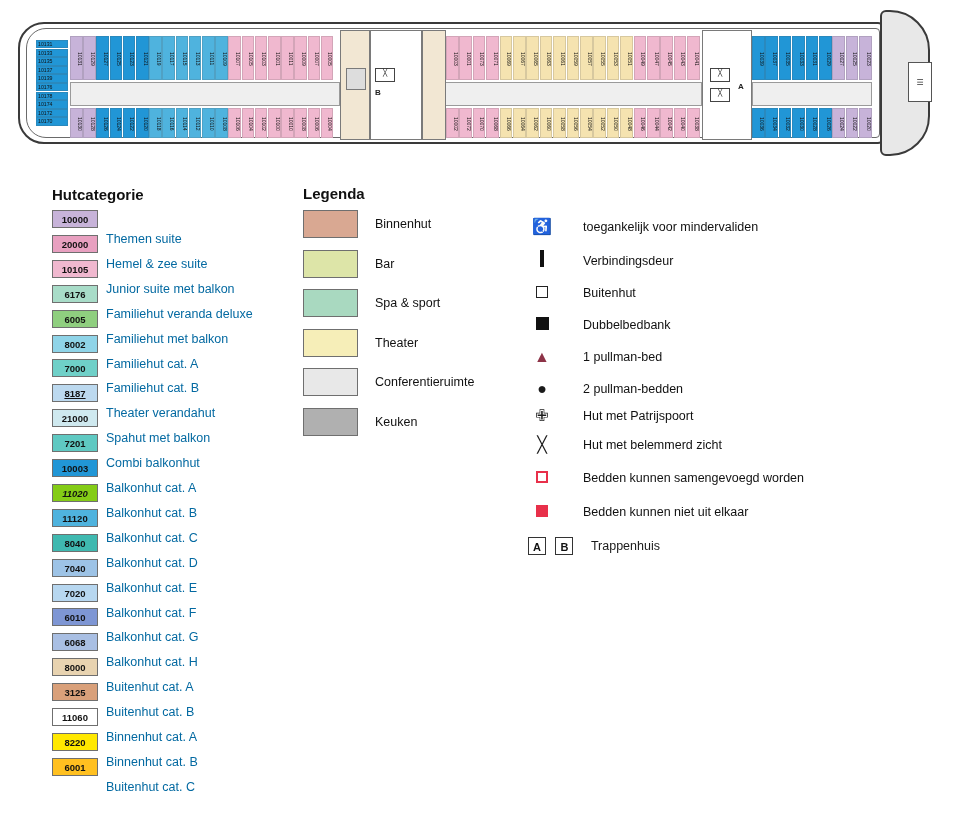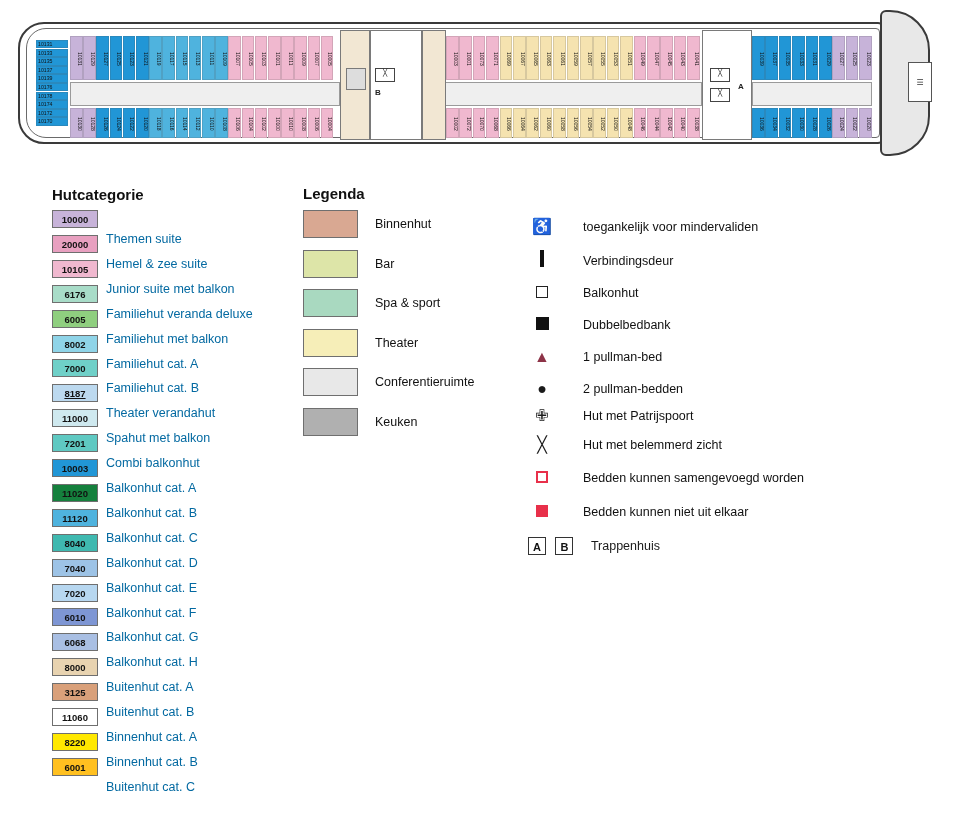--- a/index.html
+++ b/index.html
@@ -380,33 +380,33 @@
     </div>
     <div class="cat-row" style="top: 359.4px;">
       <div class="cat-swatch" style="background: rgb(111, 208, 200);">7000</div>
       <div class="cat-label">Familiehut cat. B</div>
     </div>
     <div class="cat-row" style="top: 384.3px;">
       <div class="cat-swatch" style="background: rgb(188, 217, 239); text-decoration: underline;">8187</div>
       <div class="cat-label">Theater verandahut</div>
     </div>
     <div class="cat-row" style="top: 409.2px;">
-      <div class="cat-swatch" style="background: rgb(207, 233, 239);">11000</div>
+      <div class="cat-swatch" style="background: rgb(207, 233, 239);">21000</div>
       <div class="cat-label">Spahut met balkon</div>
     </div>
     <div class="cat-row" style="top: 434.1px;">
       <div class="cat-swatch" style="background: rgb(95, 201, 194);">7201</div>
       <div class="cat-label">Combi balkonhut</div>
     </div>
     <div class="cat-row" style="top: 459px;">
       <div class="cat-swatch" style="background: rgb(33, 150, 214);">10003</div>
       <div class="cat-label">Balkonhut cat. A</div>
     </div>
     <div class="cat-row" style="top: 483.9px;">
-      <div class="cat-swatch" style="background: #15803d;">11020</div>
+      <div class="cat-swatch" style="background: #84cc16; font-style: italic;">11020</div>
       <div class="cat-label">Balkonhut cat. B</div>
     </div>
     <div class="cat-row" style="top: 508.8px;">
       <div class="cat-swatch" style="background: rgb(79, 179, 222);">11120</div>
       <div class="cat-label">Balkonhut cat. C</div>
     </div>
     <div class="cat-row" style="top: 533.7px;">
       <div class="cat-swatch" style="background: rgb(63, 185, 176);">8040</div>
       <div class="cat-label">Balkonhut cat. D</div>
     </div>
@@ -479,21 +479,21 @@
     <div class="sym-row" style="top: 216px;">
       <div class="sym-icon" style="font-size: 16px; line-height: 22px; color: rgb(26, 26, 26);">♿</div>
       <div class="sym-label">toegankelijk voor mindervaliden</div>
     </div>
     <div class="sym-row" style="top: 250px;">
       <div class="sym-icon" style="font-size: 16px; line-height: 22px; color: rgb(26, 26, 26);"><span style="display:inline-block;width:4px;height:17px;background:#111;"></span></div>
       <div class="sym-label">Verbindingsdeur</div>
     </div>
     <div class="sym-row" style="top: 282px;">
       <div class="sym-icon" style="font-size: 16px; line-height: 22px; color: rgb(26, 26, 26);"><span style="display:inline-block;width:12px;height:12px;border:1.5px solid #222;box-sizing:border-box;"></span></div>
-      <div class="sym-label">Balkonhut</div>
+      <div class="sym-label">Buitenhut</div>
     </div>
     <div class="sym-row" style="top: 314px;">
       <div class="sym-icon" style="font-size: 16px; line-height: 22px; color: rgb(26, 26, 26);"><span style="display:inline-block;width:13px;height:13px;background:#111;"></span></div>
       <div class="sym-label">Dubbelbedbank</div>
     </div>
     <div class="sym-row" style="top: 346px;">
       <div class="sym-icon" style="font-size: 16px; line-height: 22px; color: rgb(141, 51, 71);">▲</div>
       <div class="sym-label">1 pullman-bed</div>
     </div>
     <div class="sym-row" style="top: 378px;">

